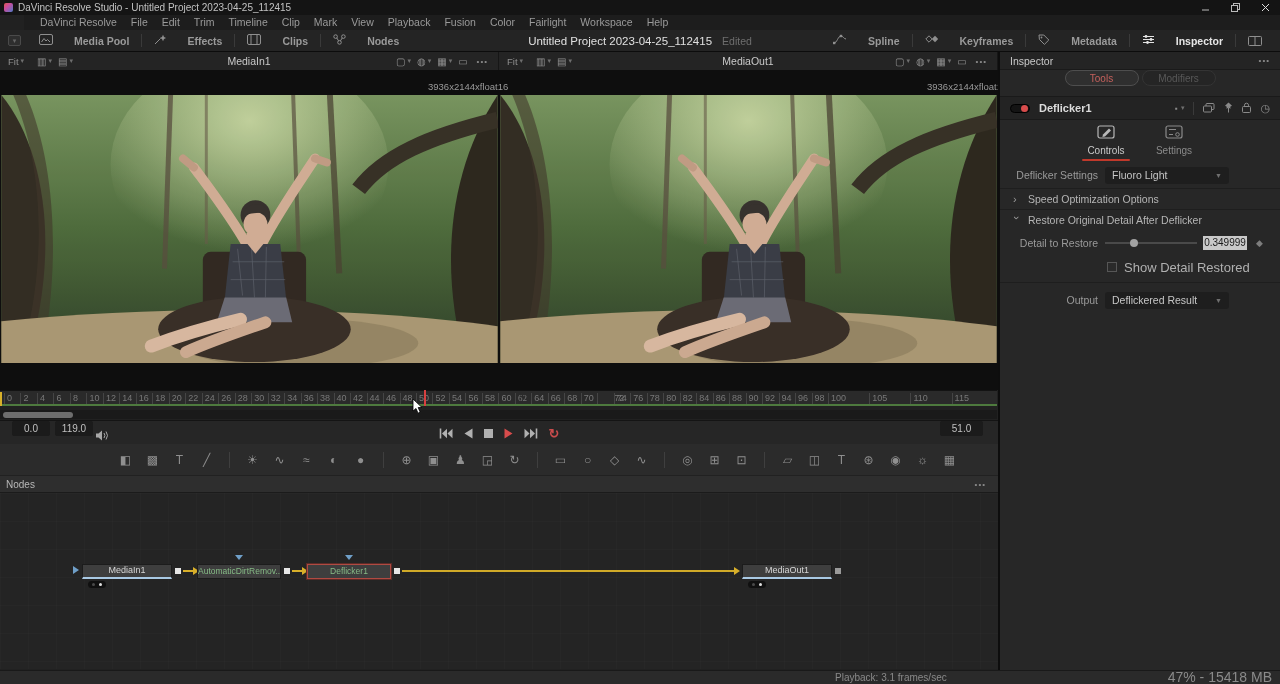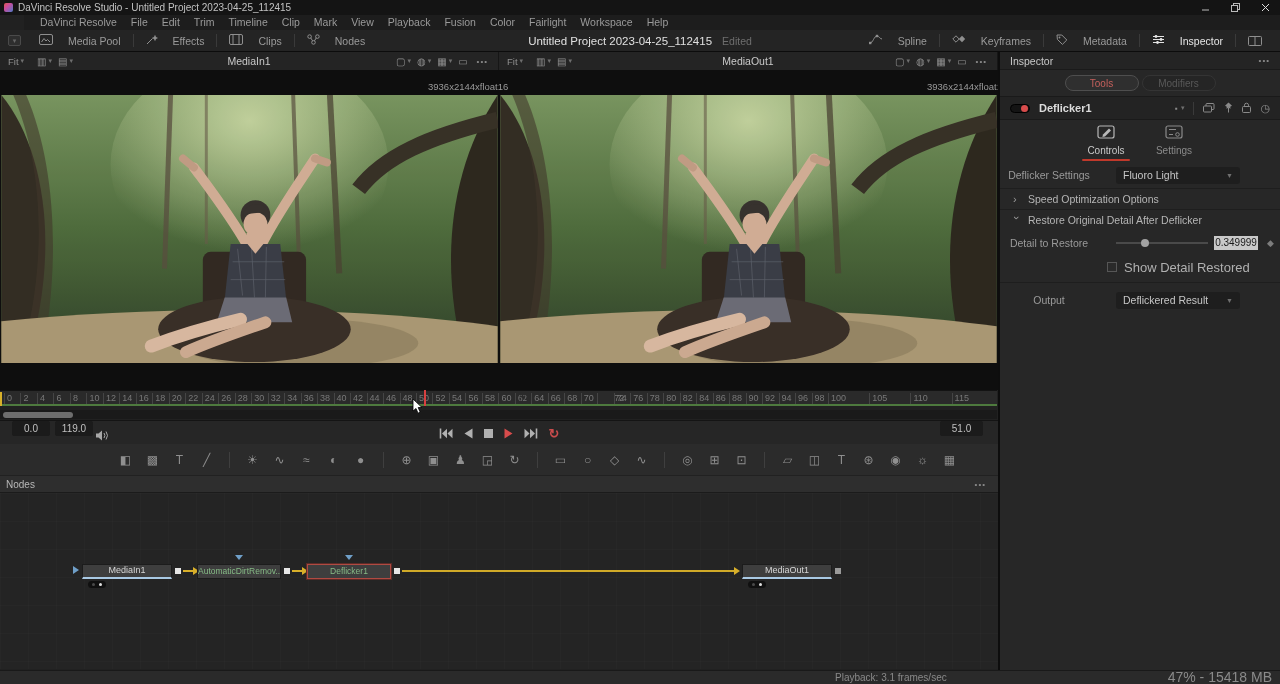--- a/index.html
+++ b/index.html
@@ -11,21 +11,21 @@
   .wintitle{font-size:10px;color:#c2c2c2;line-height:15px;}
   .winbtns{position:absolute;right:0;top:0;height:15px;display:flex;}
   .winbtn{width:30px;height:15px;display:flex;align-items:center;justify-content:center;color:#bbb;}
   
   .menubar{position:absolute;left:0;top:15px;width:1280px;height:15px;background:#1d1d1d;display:flex;align-items:flex-start;padding-left:9px;margin-left:24px;}
   .menu-item{font-size:10.5px;color:#9a9a9a;padding:0 7px;line-height:15px;}
   
   .topbar{position:absolute;left:0;top:30px;width:1280px;height:22px;background:#242424;border-bottom:1px solid #0c0c0c;}
   .tb-left{position:absolute;left:8px;top:0;height:21px;display:flex;align-items:center;}
   .tb-right{position:absolute;right:6px;top:0;height:21px;display:flex;align-items:center;}
-  .tbtn{display:flex;align-items:center;gap:15px;padding:0 12px;height:21px;font-size:10.5px;color:#9a9a9a;}
+  .tbtn{display:flex;align-items:center;gap:21px;padding:0 12px;height:21px;font-size:10.5px;color:#9a9a9a;font-weight:bold;}
   .tbtn.active{color:#e6e6e6;}
   .tb-sepv{width:1px;height:13px;background:#3a3a3a;}
   .tb-toggle{width:13px;height:11px;border:1px solid #4a4a4a;border-radius:2px;background:#2e2e2e;margin-right:6px;display:flex;align-items:center;justify-content:center;color:#666;font-size:7px;}
   .proj-center{position:absolute;left:0;top:0;width:100%;height:21px;display:flex;align-items:center;justify-content:center;gap:10px;pointer-events:none;}
   .proj-title{font-size:11.5px;color:#e0e0e0;}
   .proj-status{font-size:10.5px;color:#6e6e6e;}
   
   .viewerbar{position:absolute;left:0;top:52px;width:998px;height:18px;background:#242424;display:flex;}
   .vhead{position:relative;width:499px;height:18px;display:flex;align-items:center;padding:0 8px;border-right:1px solid #161616;}
   .vfit{display:flex;align-items:center;gap:2px;font-size:9.5px;color:#8f8f8f;margin-right:10px;}
@@ -75,39 +75,39 @@
   .npill i{width:3px;height:3px;border-radius:50%;display:block;}
   .dashconn{position:absolute;top:77px;height:0;border-top:2px dashed #d8af2a;}
   .connarrow{position:absolute;top:74px;width:0;height:0;border-top:4px solid transparent;border-bottom:4px solid transparent;border-left:6px solid #d8af2a;}
   .solidconn{position:absolute;top:77px;height:2px;background:#d0aa28;}
   
   .vdiv{position:absolute;left:998px;top:52px;width:2px;height:618px;background:#0d0d0d;}
   .inspector{position:absolute;left:1000px;top:52px;width:280px;height:618px;background:#272727;}
   .insp-head{height:18px;background:#242424;display:flex;align-items:center;padding:0 10px;border-bottom:1px solid #1a1a1a;}
   .insp-head .t{font-size:10.5px;color:#c9c9c9;}
   .insp-head .dots{margin-left:auto;}
-  .insp-tabs{height:26px;display:flex;align-items:center;justify-content:center;gap:3px;}
+  .insp-tabs{height:26px;display:flex;justify-content:center;gap:3px;}
   .pilltab{width:74px;height:16px;border-radius:8px;font-size:10px;text-align:center;line-height:15px;}
   .pilltab.tools{background:#2f2f2f;border:1px solid #4e4e4e;color:#c4605c;}
   .pilltab.mods{background:#252525;border:1px solid #343434;color:#585858;}
   .node-row{height:24px;display:flex;align-items:center;padding:0 10px;background:#232323;border-top:1px solid #1a1a1a;border-bottom:1px solid #1a1a1a;}
   .ntoggle{width:20px;height:9px;border-radius:4.5px;background:#141414;border:1px solid #000;position:relative;}
   .ntoggle i{position:absolute;right:1px;top:0.5px;width:7px;height:7px;border-radius:50%;background:#d84c4c;display:block;}
   .nname{font-size:11px;color:#dcdcdc;margin-left:9px;font-weight:bold;}
   .nhicons{margin-left:auto;display:flex;align-items:center;gap:9px;color:#8a8a8a;}
   .verbox{display:flex;align-items:center;gap:3px;font-size:8px;}
   .clockg{font-size:11px;line-height:11px;color:#8a8a8a;}
   .subtabs{height:42px;display:flex;justify-content:center;gap:16px;padding-top:5px;}
   .subtab{display:flex;flex-direction:column;align-items:center;width:52px;}
   .subtab .lab{font-size:10px;color:#8a8a8a;margin-top:2px;}
   .subtab.active .lab{color:#c9c9c9;}
   .subtab .ul{width:48px;height:2px;background:transparent;margin-top:3px;border-radius:1px;}
   .subtab.active .ul{background:#c0392b;}
   .insp-row{display:flex;align-items:center;height:26px;padding-right:10px;}
-  .lbl{width:98px;text-align:center;color:#9a9a9a;font-size:10.5px;margin-right:18px;flex:none;}
+  .lbl{width:98px;text-align:right;color:#9a9a9a;font-size:10.5px;margin-right:7px;flex:none;}
   .dropdown{width:124px;height:17px;background:#1e1e1e;border-radius:3px;display:flex;align-items:center;padding:0 7px;}
   .dropdown .val{font-size:10.5px;color:#c6c6c6;white-space:nowrap;}
   .dropdown .chev{margin-left:auto;}
   .section{height:21px;display:flex;align-items:center;gap:7px;padding-left:13px;color:#b5b5b5;font-size:10.5px;border-top:1px solid #1e1e1e;}
   .sec-chev{color:#999;font-size:11px;display:inline-block;width:8px;}
   .sec-chev.open{transform:rotate(90deg);}
   .slider{position:relative;width:92px;height:14px;flex:none;}
   .slider .track{position:absolute;left:0;top:6px;width:100%;height:2px;background:#4a4a4a;}
   .slider .thumb{position:absolute;top:3px;width:8px;height:8px;border-radius:50%;background:#a2a2a2;}
   .valbox{width:44px;height:14px;background:#c9c9c9;color:#1a1a1a;font-size:10px;text-align:center;line-height:14px;margin-left:6px;flex:none;}

